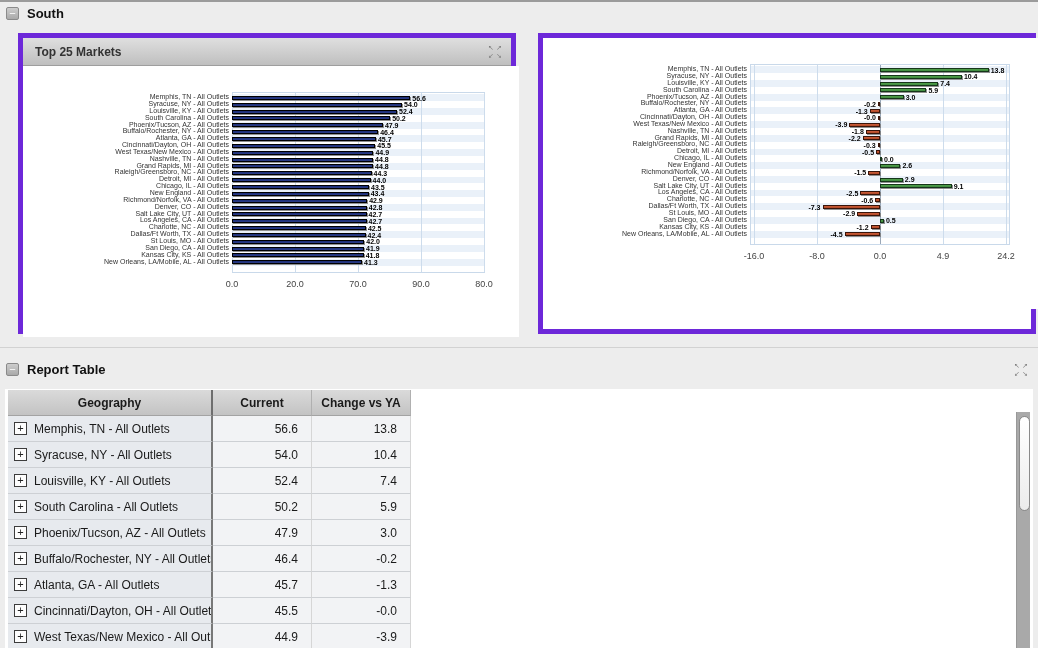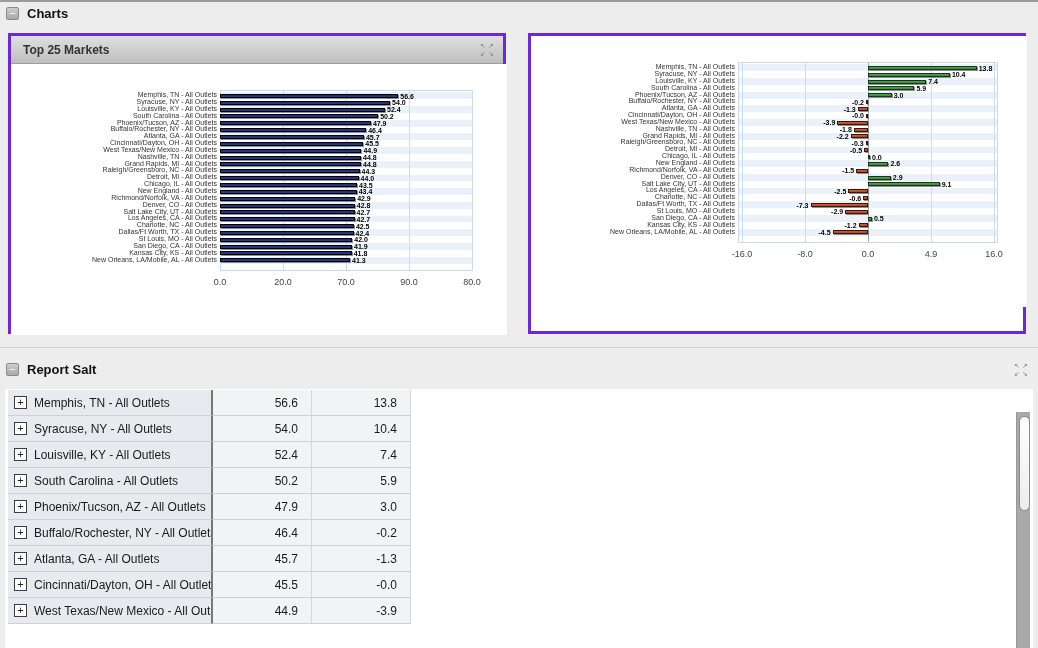--- a/index.html
+++ b/index.html
@@ -12,22 +12,22 @@
   .collapse-btn { width:13px; height:13px; border:1px solid #8a8a8a; border-radius:2px;
     background:linear-gradient(#cdcdcd,#a9a9a9); color:#fff; font-size:11px; line-height:10px;
     text-align:center; cursor:pointer; }
   .section-title { font-size:13px; font-weight:bold; color:#111; }
 
   
   .expand-icon { display:grid; grid-template-columns:8px 8px; grid-template-rows:8px 8px;
     color:#7d7d7d; font-size:7px; line-height:8px; text-align:center; cursor:pointer; }
 
   
-  .panel { position:absolute; top:33px; width:498px; height:301px; border:3px solid #6d28d9;
-    background:#fff; }
+  .panel { position:absolute; top:33px; width:498px; height:301px; border:5px solid #6d28d9;
+    background:#fff;margin-left:10px; }
   .panel-hdr { height:28px; background:linear-gradient(#dfdfdf,#bfbfbf); border-bottom:1px solid #9e9e9e;
     display:flex; align-items:center; padding:0 8px 0 12px; }
   .panel-title { font-size:12px; font-weight:bold; color:#333; flex:0 0 auto; }
   .hdr-spacer { flex:1; }
   .panel-body { position:relative; width:496px; height:271px; background:#fff; }
 
   
   .dropdown { display:flex; height:21px; border:1px solid #949494; border-radius:3px;
     overflow:hidden; margin-right:14px; }
   .dropdown-field { width:58px; background:#fff; font-size:11px; color:#222;
@@ -71,21 +71,21 @@
   .vthumb { position:absolute; left:1.5px; top:4px; width:11px; height:95px; border:1px solid #8a8a8a;
     border-radius:6px; background:linear-gradient(#ffffff,#ececec); }
 </style>
 </head>
 <body>
 
 <div class="topline"></div>
 
 <div class="section-hdr" style="top:6px;">
   <div class="collapse-btn">−</div>
-  <div class="section-title">Charts</div>
+  <div class="section-title">South</div>
 </div>
 
 <div class="panel" style="left:8px;">
   <div class="panel-hdr">
     <div class="panel-title">Top 25 Markets</div>
     <div class="hdr-spacer"></div>
     <div class="expand-icon">
         <span>↖</span>
         <span>↗</span>
         <span>↙</span>
@@ -237,21 +237,21 @@
       <div class="row-stripe" style="left: 208px; top: 192.7px; width: 258px; height: 6.85px; background: rgb(234, 241, 249);"></div>
       <div class="gridline" style="left: 211px; top: 27px; height: 179px;"></div>
       <div class="axis-label" style="left: 211px; top: 213px;">-16.0</div>
       <div class="gridline" style="left: 274px; top: 27px; height: 179px;"></div>
       <div class="axis-label" style="left: 274px; top: 213px;">-8.0</div>
       <div class="gridline zero" style="left: 337px; top: 27px; height: 179px;"></div>
       <div class="axis-label" style="left: 337px; top: 213px;">0.0</div>
       <div class="gridline" style="left: 400px; top: 27px; height: 179px;"></div>
       <div class="axis-label" style="left: 400px; top: 213px;">4.9</div>
       <div class="gridline" style="left: 463px; top: 27px; height: 179px;"></div>
-      <div class="axis-label" style="left: 463px; top: 213px;">16.0</div>
+      <div class="axis-label" style="left: 463px; top: 213px;">24.2</div>
       <div class="cat-label" style="top: 28.1px; width: 204px; line-height: 6.6px;">Memphis, TN - All Outlets</div>
       <div class="bar bar-pos" style="left: 337px; top: 29.9px; width: 108.675px;"></div>
       <div class="val-label" style="top: 28.5px; left: 447.675px;">13.8</div>
       <div class="cat-label" style="top: 34.95px; width: 204px; line-height: 6.6px;">Syracuse, NY - All Outlets</div>
       <div class="bar bar-pos" style="left: 337px; top: 36.75px; width: 81.9px;"></div>
       <div class="val-label" style="top: 35.35px; left: 420.9px;">10.4</div>
       <div class="cat-label" style="top: 41.8px; width: 204px; line-height: 6.6px;">Louisville, KY - All Outlets</div>
       <div class="bar bar-pos" style="left: 337px; top: 43.6px; width: 58.275px;"></div>
       <div class="val-label" style="top: 42.2px; left: 397.275px;">7.4</div>
       <div class="cat-label" style="top: 48.65px; width: 204px; line-height: 6.6px;">South Carolina - All Outlets</div>
@@ -319,31 +319,36 @@
       <div class="val-label" style="top: 186.05px; left: 325.55px; transform: translateX(-100%);">-1.2</div>
       <div class="cat-label" style="top: 192.5px; width: 204px; line-height: 6.6px;">New Orleans, LA/Mobile, AL - All Outlets</div>
       <div class="bar bar-neg" style="left: 301.562px; top: 194.3px; width: 35.4375px;"></div>
       <div class="val-label" style="top: 192.9px; left: 299.562px; transform: translateX(-100%);">-4.5</div>
     </div>
 </div>
 
 <div class="divider"></div>
 <div class="section-hdr" style="top:362px;">
   <div class="collapse-btn">−</div>
-  <div class="section-title">Report Salt</div>
+  <div class="section-title">Report Table</div>
 </div>
 <div class="expand-icon" style="position:absolute; left:1013px; top:362px;">
     <span>↖</span>
     <span>↗</span>
     <span>↙</span>
     <span>↘</span>
   </div>
 
 <div class="table-wrap">
   <div class="rtable">
+    <div class="rt-hrow">
+        <div class="rt-hcell rt-hgeo">Geography</div>
+        <div class="rt-hcell rt-hval">Current</div>
+        <div class="rt-hcell rt-hval">Change vs YA</div>
+      </div>
     <div>
         <div class="rt-row">
           <div class="rt-geo">
             <div class="plus-box">+</div>
             <div>Memphis, TN - All Outlets</div>
           </div>
           <div class="rt-val">56.6</div>
           <div class="rt-val">13.8</div>
         </div>
         <div class="rt-row">

